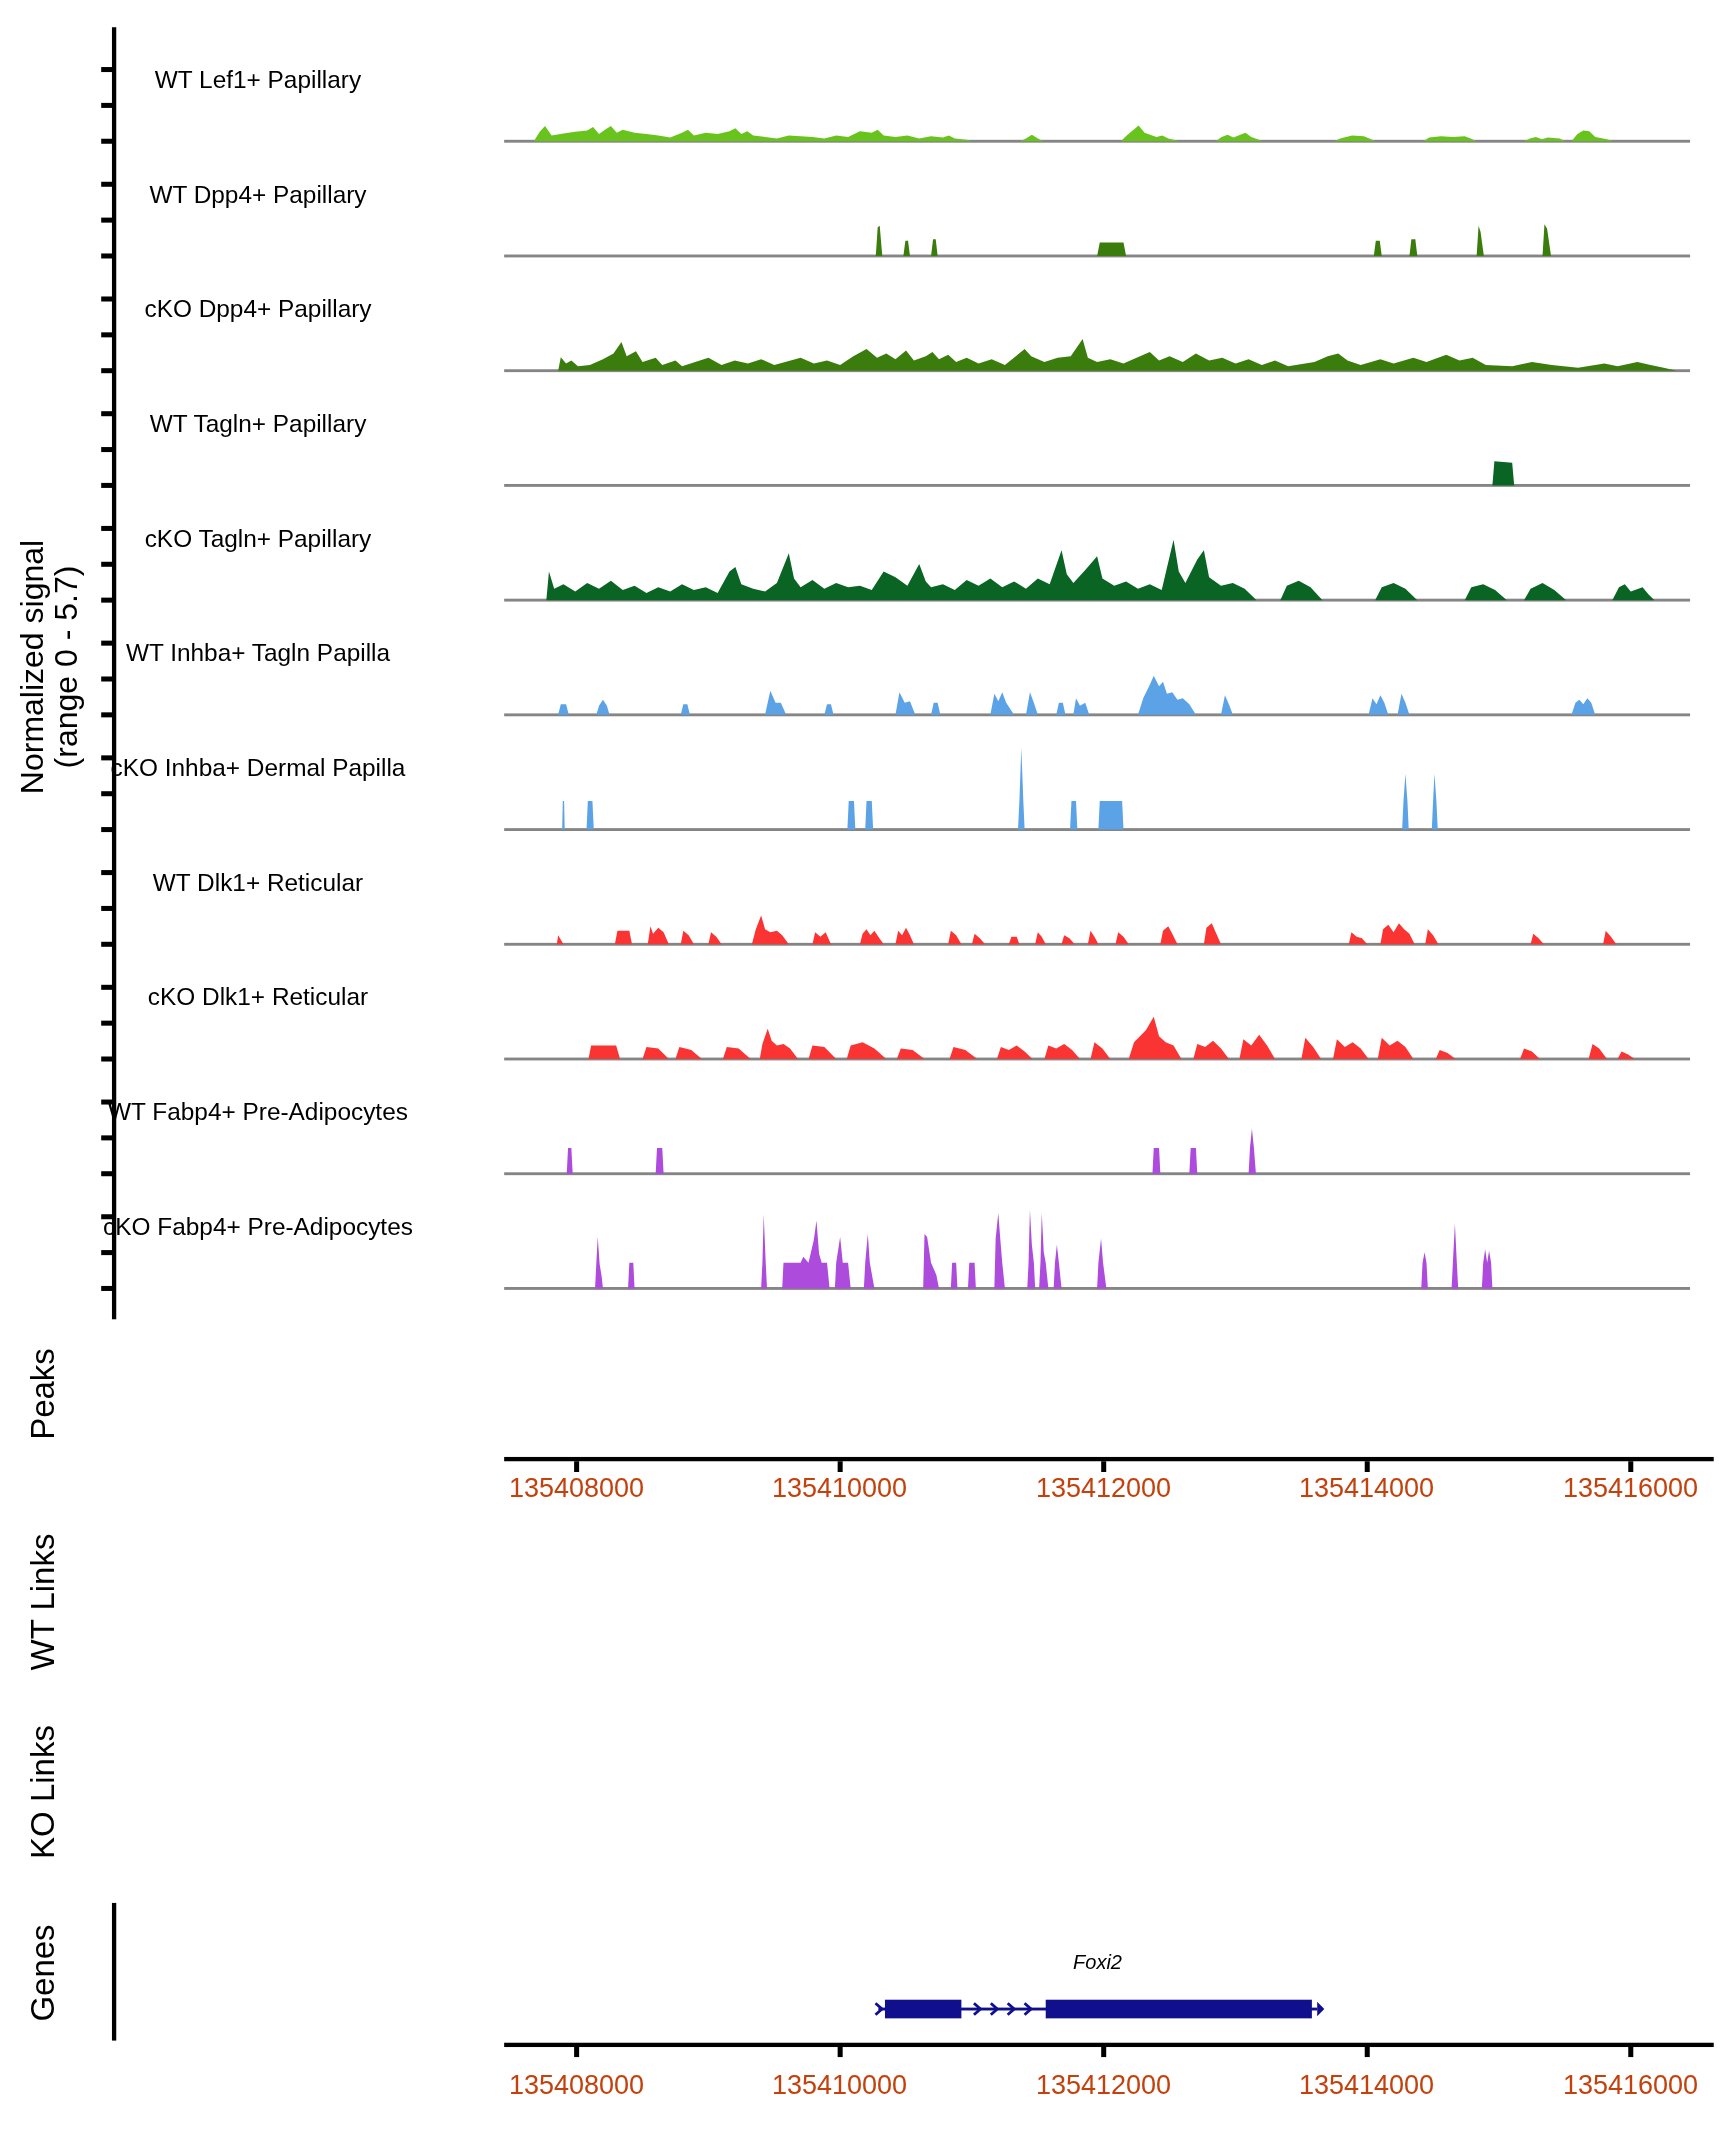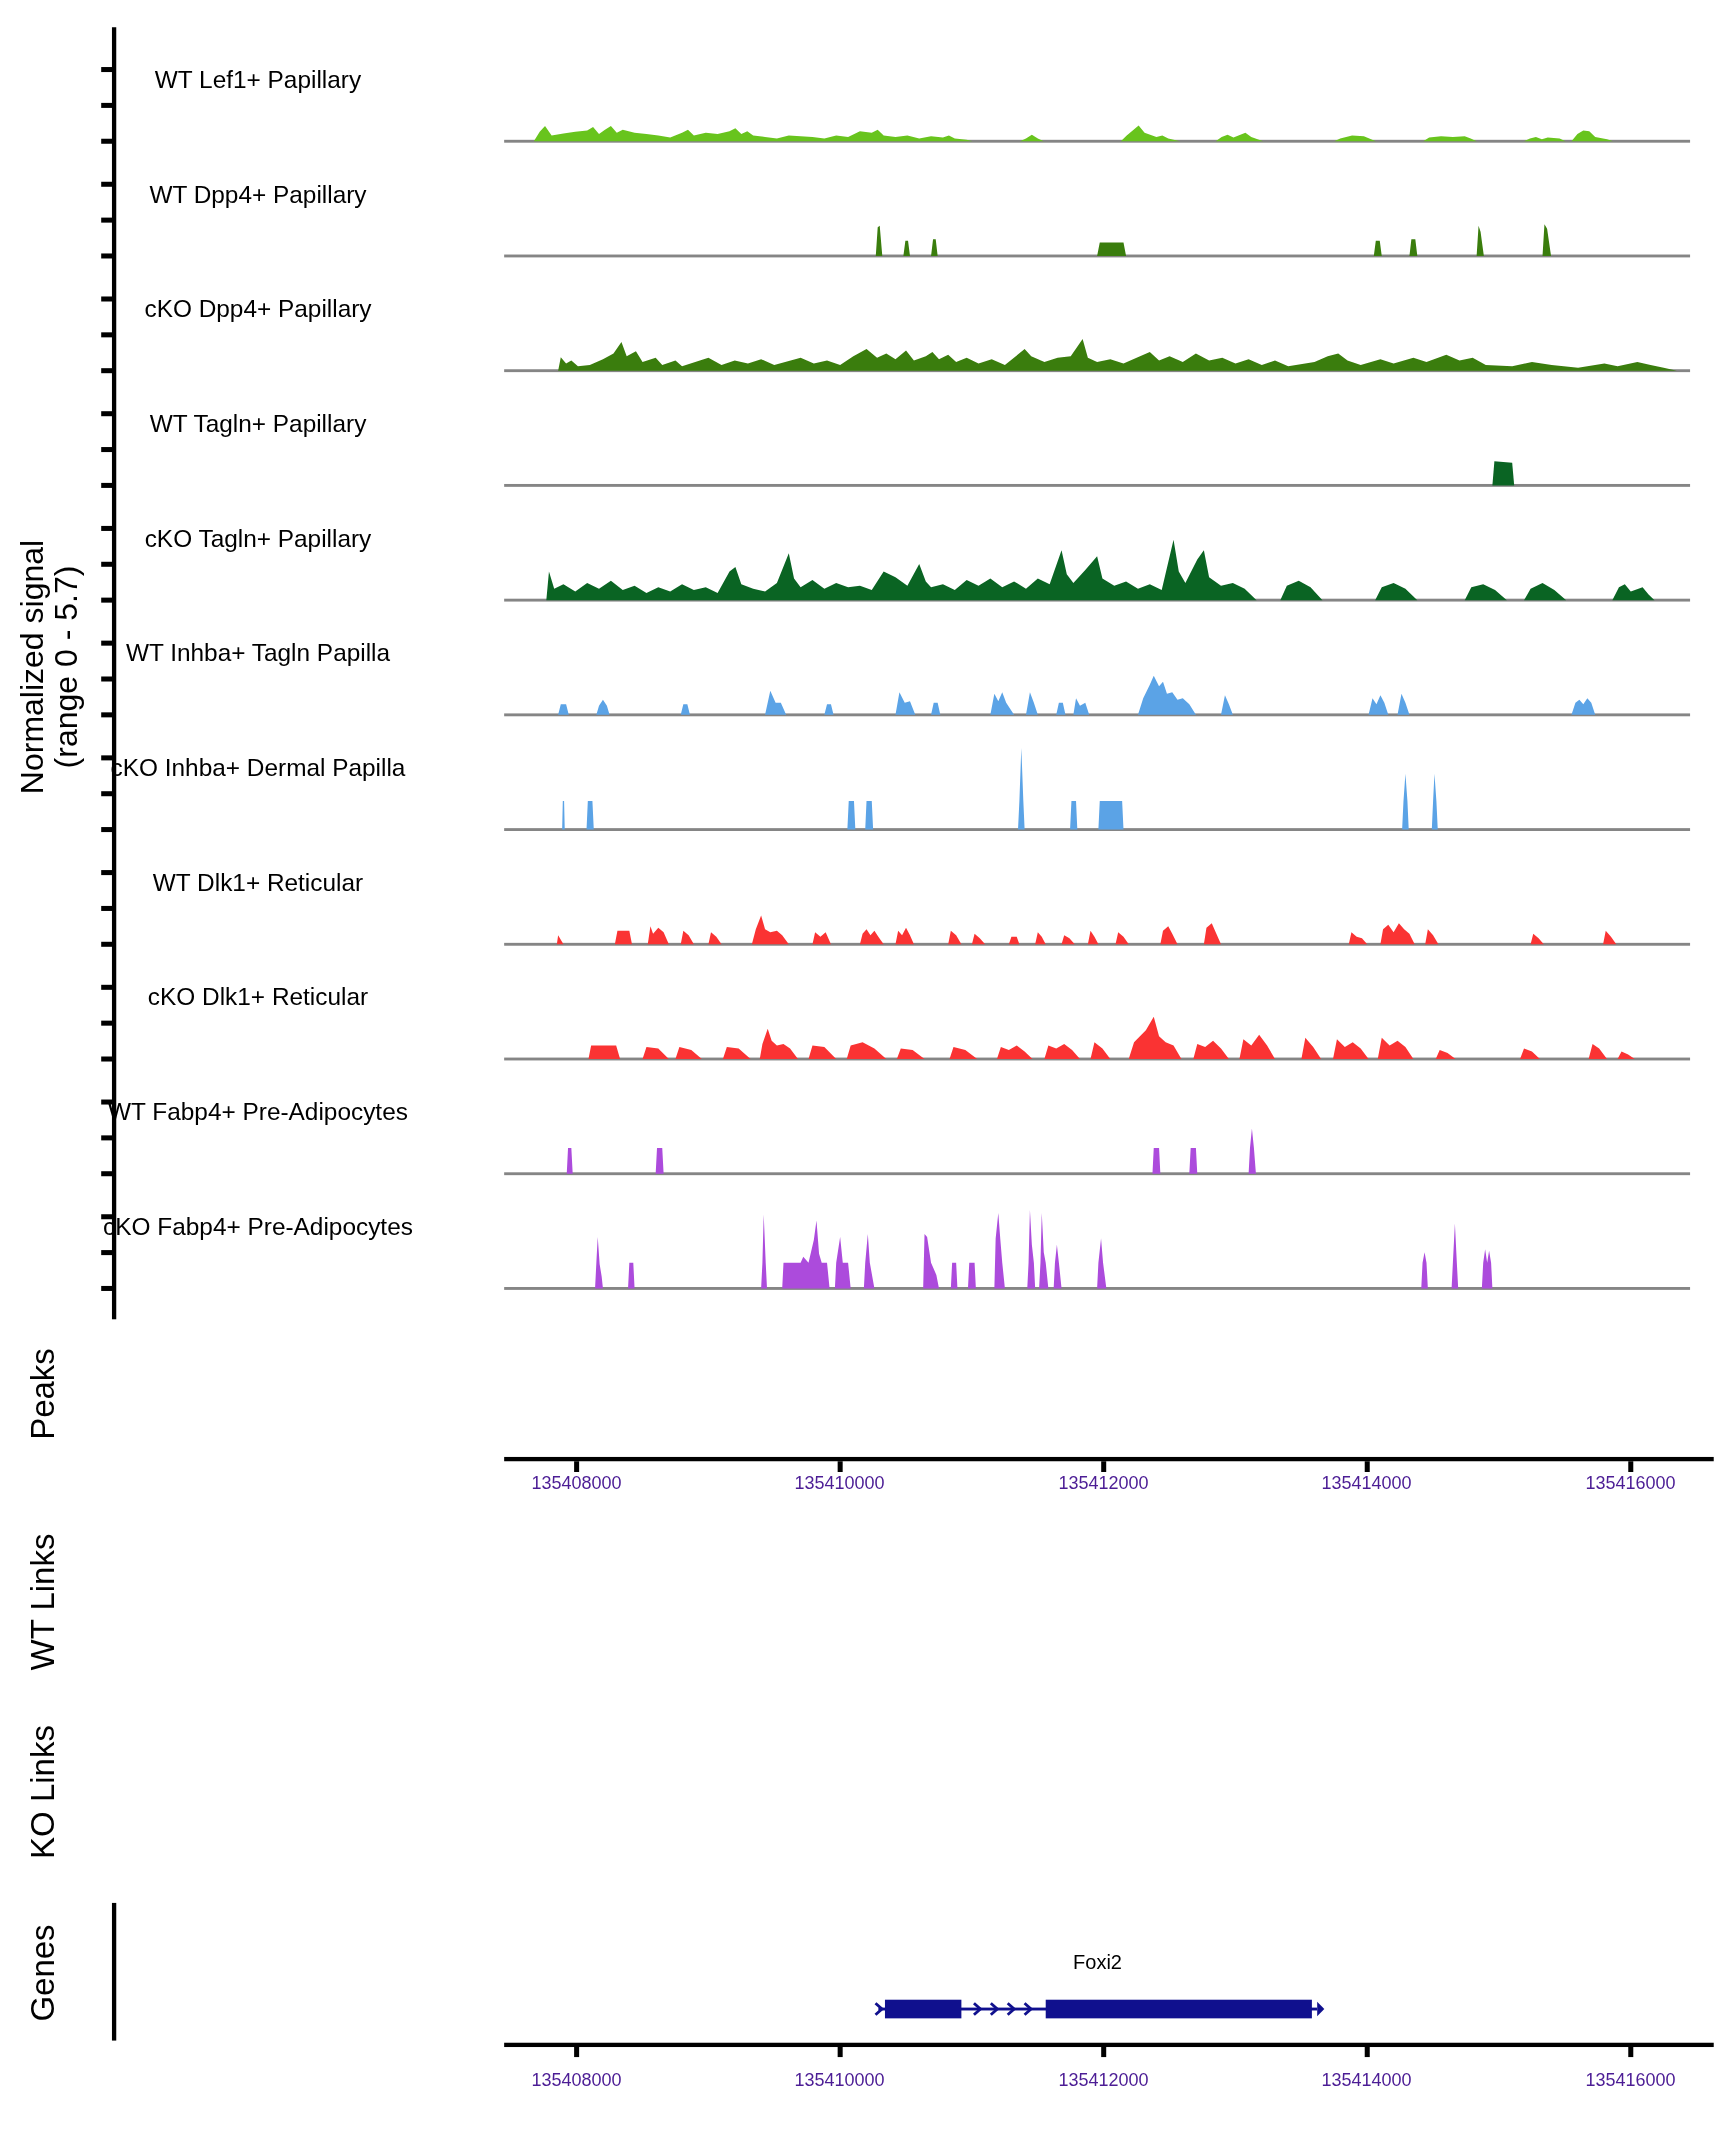--- a/index.html
+++ b/index.html
@@ -5,21 +5,21 @@
   html,body{margin:0;padding:0;background:#ffffff;}
   .page{position:relative;width:1721px;height:2151px;background:#ffffff;overflow:hidden;
         font-family:"Liberation Sans",sans-serif;}
   #plot{position:absolute;left:0;top:0;}
   .lbl{position:absolute;color:#000;}
   .track-label{left:43px;width:430px;height:32px;line-height:32px;text-align:center;
         font-size:24.4px;white-space:nowrap;}
   .rot{transform:translate(-50%,-50%) rotate(-90deg);white-space:nowrap;}
   .ylab{font-size:32px;}
   .seclab{font-size:33px;}
-  .xtick{width:215px;text-align:center;font-size:18px;color:#4c1d95;white-space:nowrap;}
+  .xtick{width:215px;text-align:center;font-size:27px;color:#c2410c;white-space:nowrap;}
   .xtick.top{top:1473px;}
   .xtick.bot{top:2070px;}
   .gene-label{top:1951px;width:215px;text-align:center;font-size:20px;}
   .axis-title{top:2113px;left:893px;width:430px;text-align:center;font-size:33px;}
 </style>
 </head>
 <body>
 
 <div class="page">
   <svg id="plot" width="1721" height="2151" viewBox="0 0 2400 3000">
@@ -128,15 +128,15 @@
   <div class="lbl xtick top" style="left: 996px;">135412000</div>
   <div class="lbl xtick top" style="left: 1259px;">135414000</div>
   <div class="lbl xtick top" style="left: 1523px;">135416000</div>
 
   <div class="lbl xtick bot" style="left: 469px;">135408000</div>
   <div class="lbl xtick bot" style="left: 732px;">135410000</div>
   <div class="lbl xtick bot" style="left: 996px;">135412000</div>
   <div class="lbl xtick bot" style="left: 1259px;">135414000</div>
   <div class="lbl xtick bot" style="left: 1523px;">135416000</div>
 
-  <div class="lbl gene-label" id="gene-label" style="left: 990px;">Foxi2</div>
+  <div class="lbl gene-label" id="gene-label" style="left: 990px; font-style: italic;">Foxi2</div>
 </div>
 
 
 </body></html>

